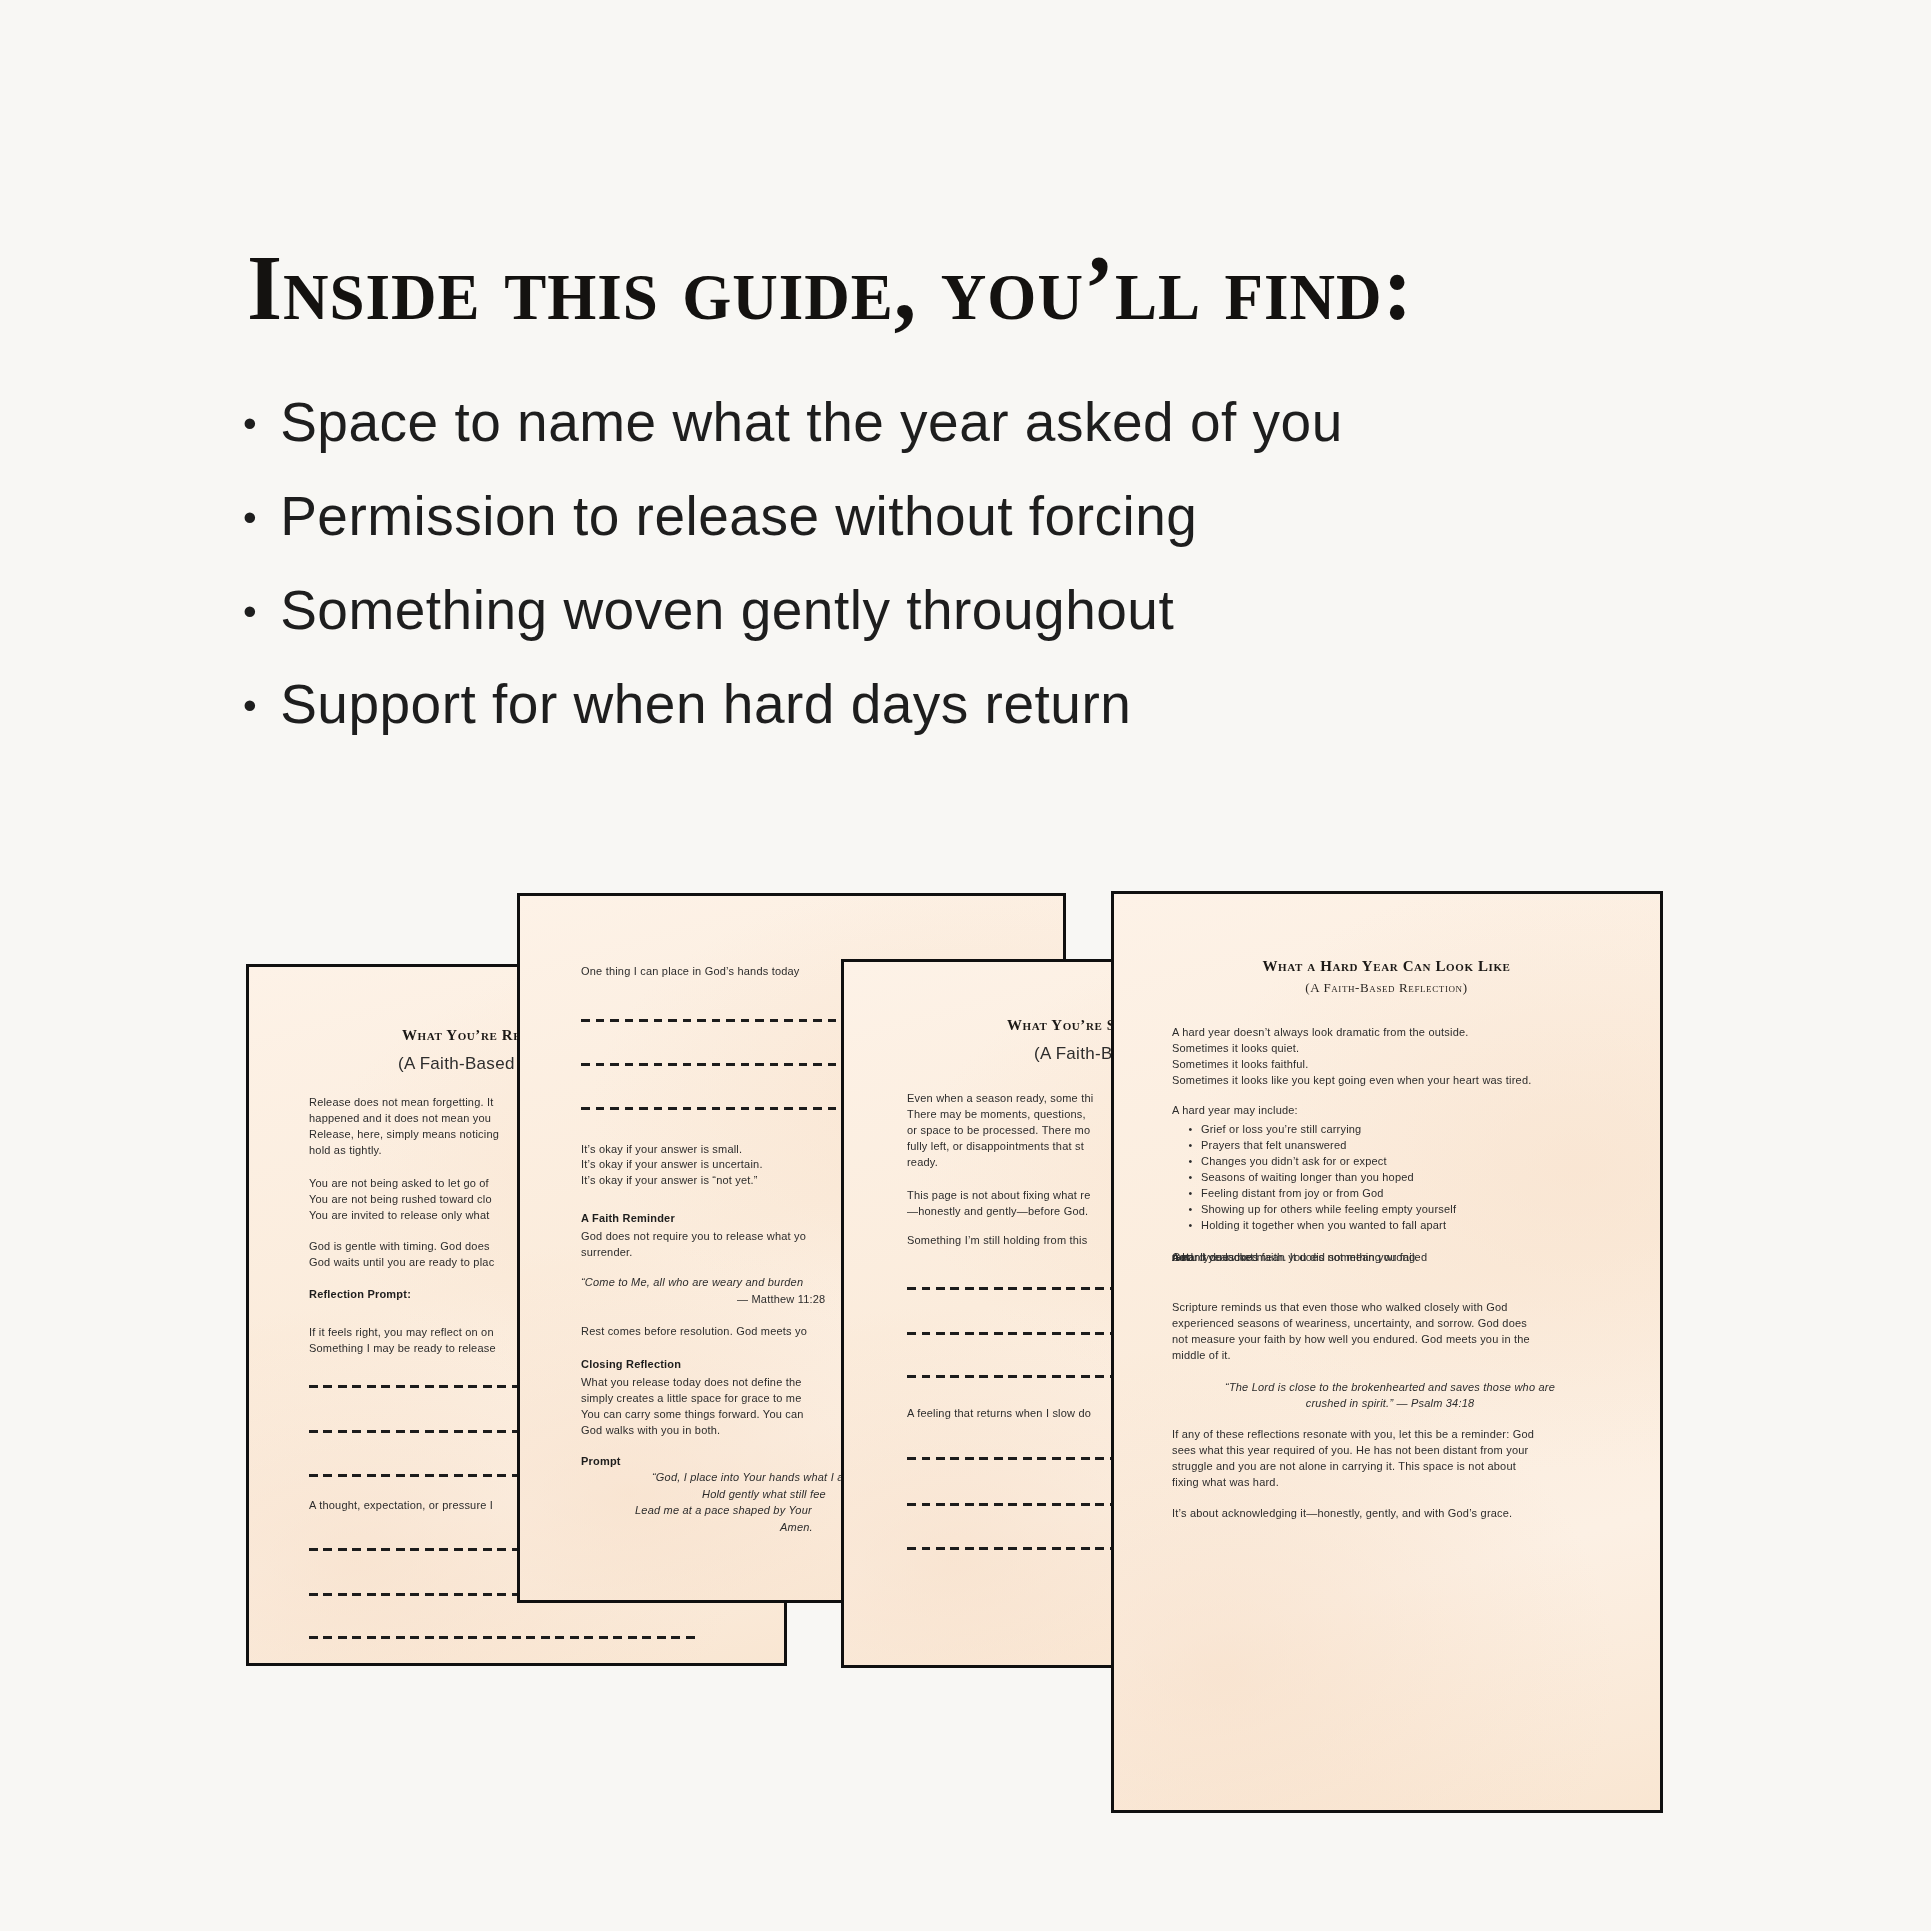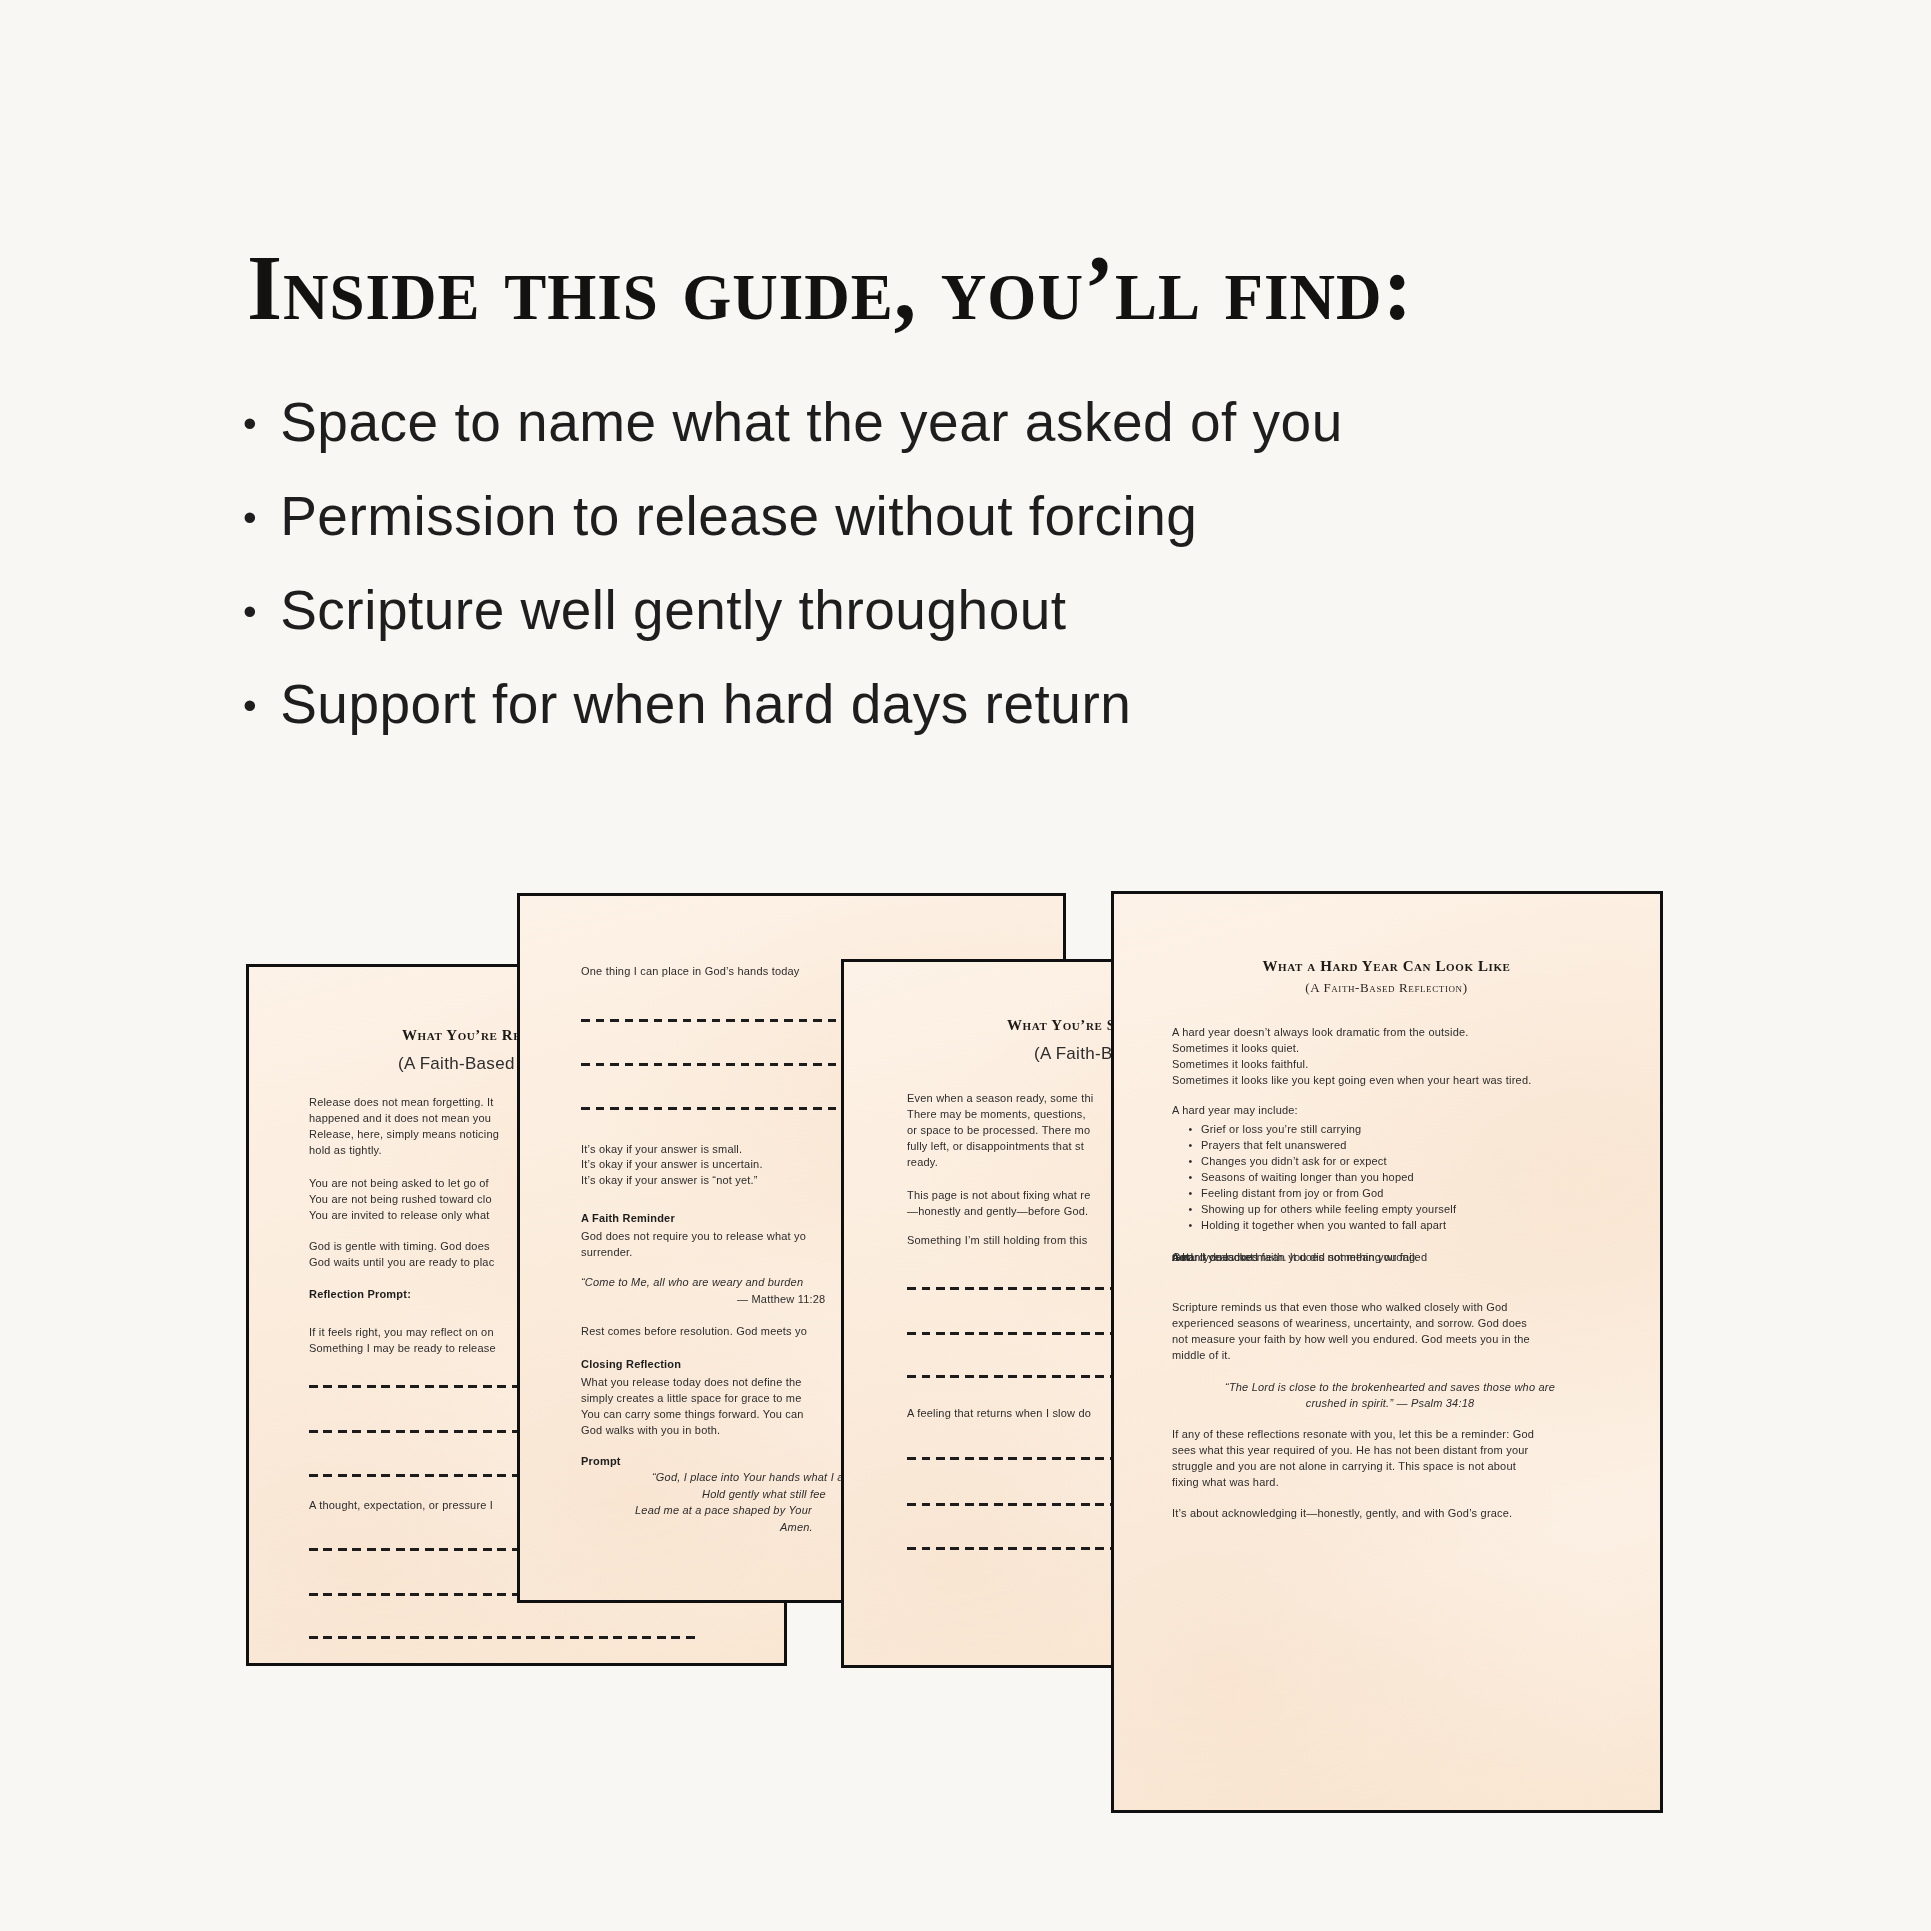--- a/index.html
+++ b/index.html
@@ -43,21 +43,21 @@
   .p4-bullets div{position:static;white-space:nowrap;padding-left:29px;line-height:16px;}
   .p4-bullets div::before{content:"•";position:absolute;left:16.4px;font-size:10.6px;}
 </style>
 </head>
 <body>
 
 <div class="hero-title">Inside this guide, you’ll find:</div>
 <div class="hero-bullets">
   <div class="hero-bullet">Space to name what the year asked of you</div>
   <div class="hero-bullet">Permission to release without forcing</div>
-  <div class="hero-bullet">Scripture well gently throughout</div>
+  <div class="hero-bullet">Something woven gently throughout</div>
   <div class="hero-bullet">Support for when hard days return</div>
 </div>
 
 <div id="page1" class="page">
   <div class="ptitle" style="left:153px;top:60px;">What You’re Re</div>
   <div class="psub-sans" style="left:149px;top:87px;">(A Faith-Based Refle</div>
   <div class="body-block" style="left:60px;top:127px;">
     <div>Release does not mean forgetting. It</div>
     <div>happened and it does not mean you</div>
     <div>Release, here, simply means noticing</div>

